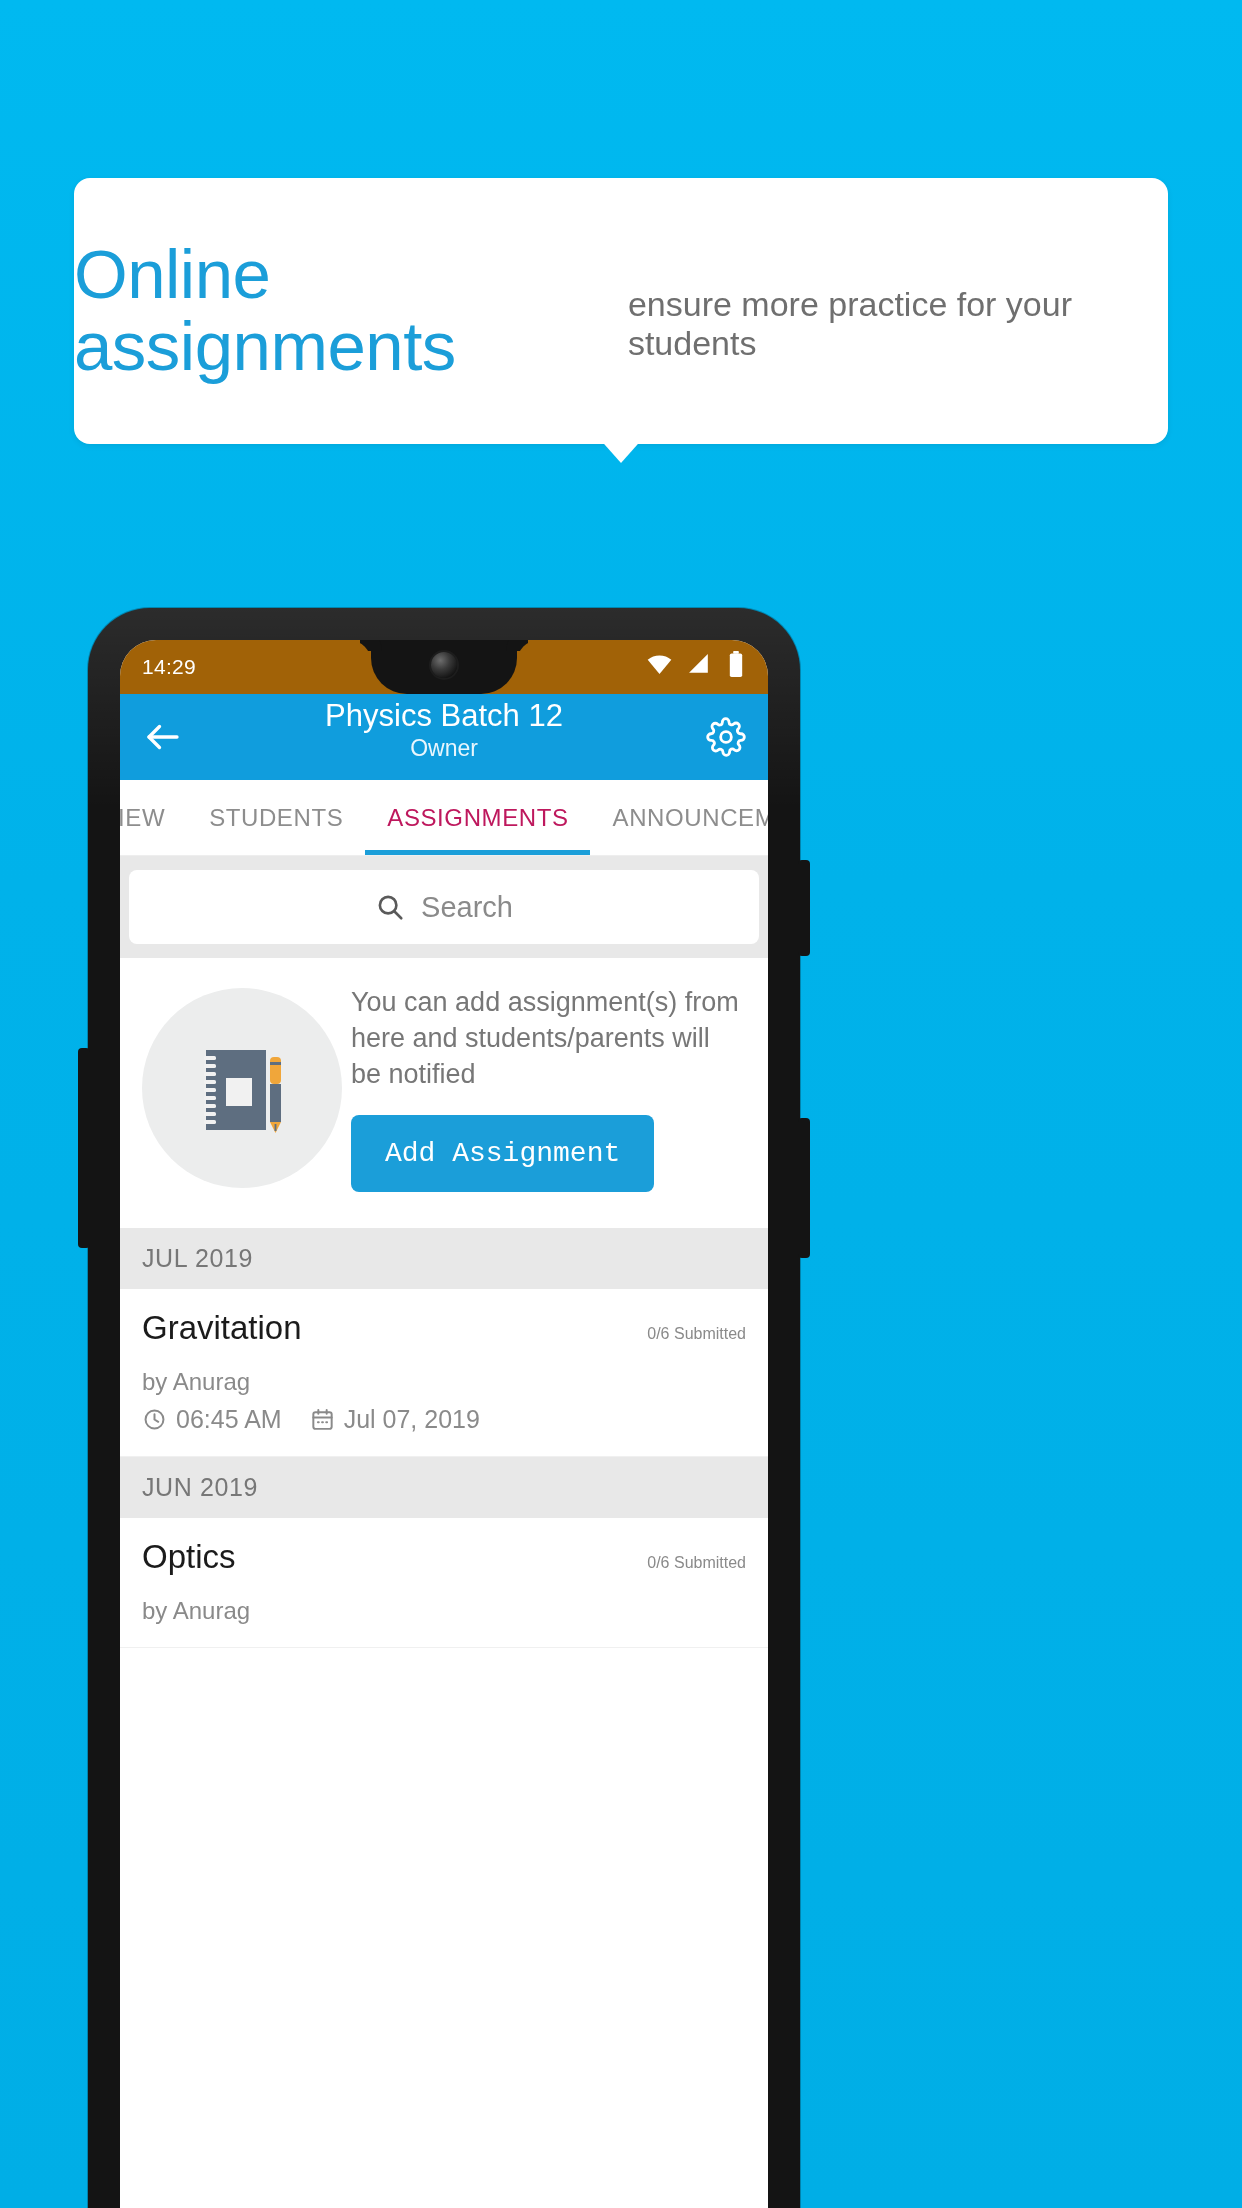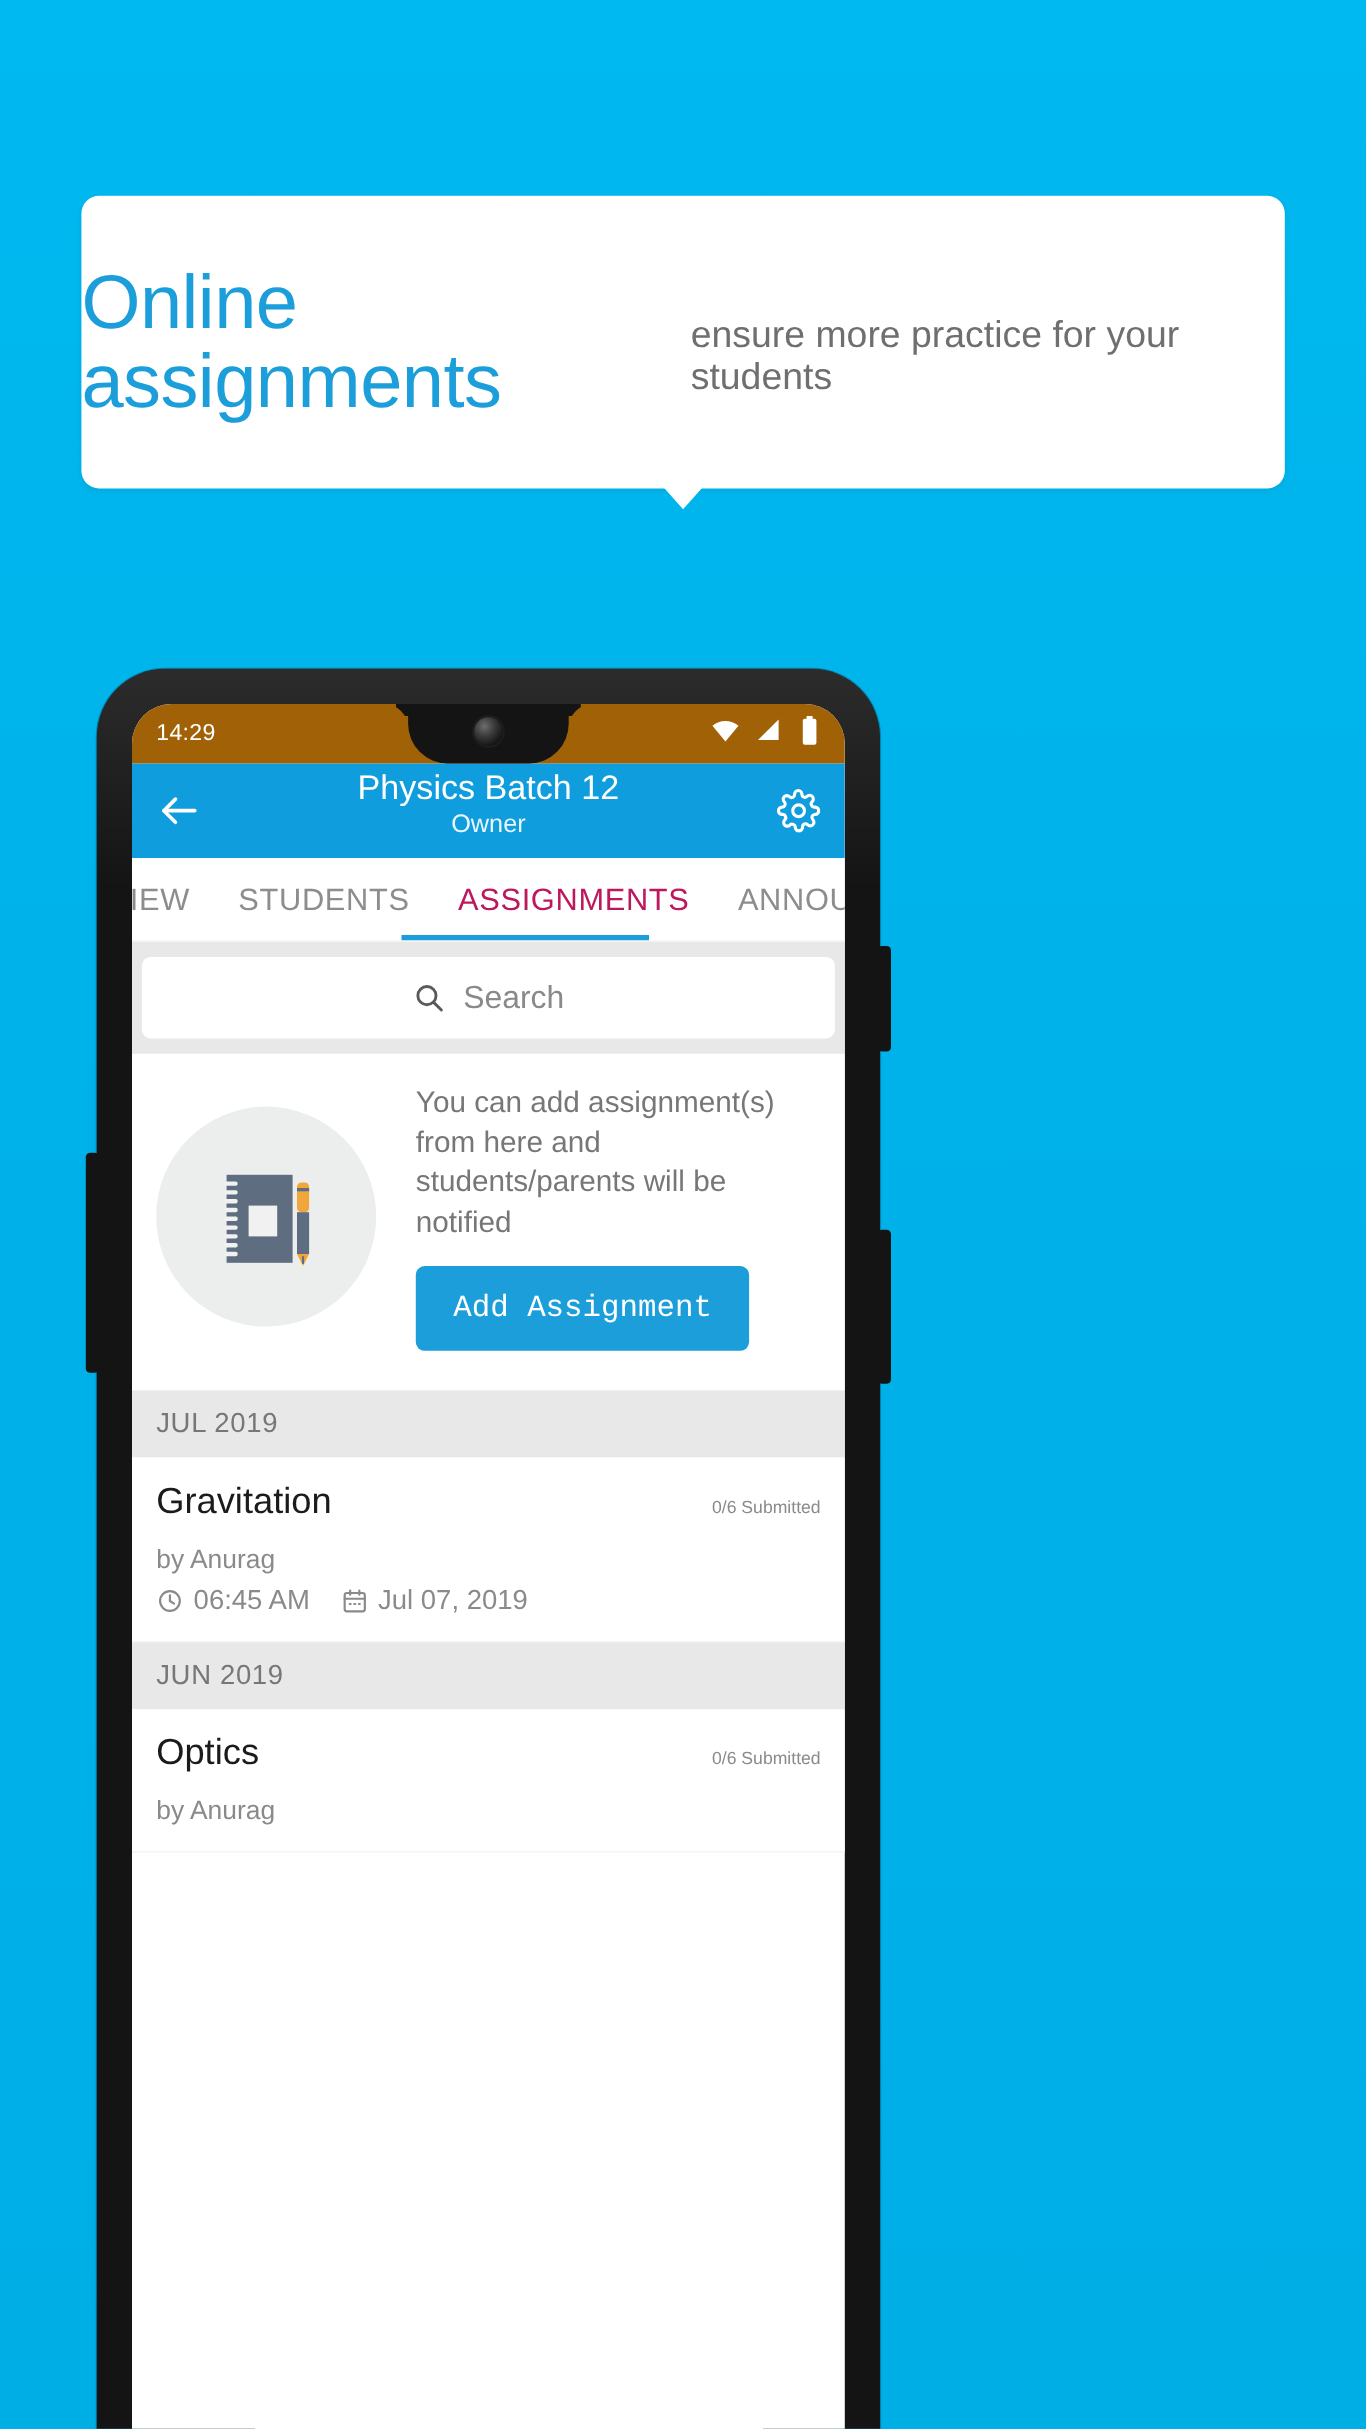--- a/index.html
+++ b/index.html
@@ -135,21 +135,21 @@
   #gear-icon{ margin-left:auto; width:40px; height:40px; color:#fff; }
 
   
   #tabs{
     background:#ffffff; height:76px;
     display:flex; align-items:center;
     position:relative; overflow:hidden;
     border-bottom:1px solid #eee;
   }
   .tab{
-    font-size:28px; color:#8d8d8d; letter-spacing:.6px;
+    font-size:24px; color:#8d8d8d; letter-spacing:.6px;
     white-space:nowrap; padding:0 22px; height:100%;
     display:flex; align-items:center; font-weight:400;
   }
   .tab.active{ color:#be185d; font-weight:400; }
   #tab-underline{
     position:absolute; bottom:0; height:5px; background:#1b9ed9;
   }
 
   
   #search-wrap{
@@ -158,21 +158,21 @@
   #search-box{
     background:#fff; border-radius:8px; height:74px;
     display:flex; align-items:center; justify-content:center; gap:16px;
   }
   #search-icon{ width:30px; height:30px; color:#5a5a5a; }
   #search-placeholder{ font-size:29px; color:#8a8a8a; }
 
   
   #empty-state{
     background:#fff; display:flex; align-items:center;
-    padding:26px 22px 36px 22px; gap:36px;
+    padding:26px 22px 36px 22px; gap:9px;
   }
   #empty-illustration{
     flex:0 0 auto;
     width:200px; height:200px; border-radius:50%;
     background:#eceded;
     display:flex; align-items:center; justify-content:center;
   }
   #empty-right{ flex:1 1 auto; min-width:0; }
   #empty-text{
     font-size:27px; color:#777777; line-height:1.34;

